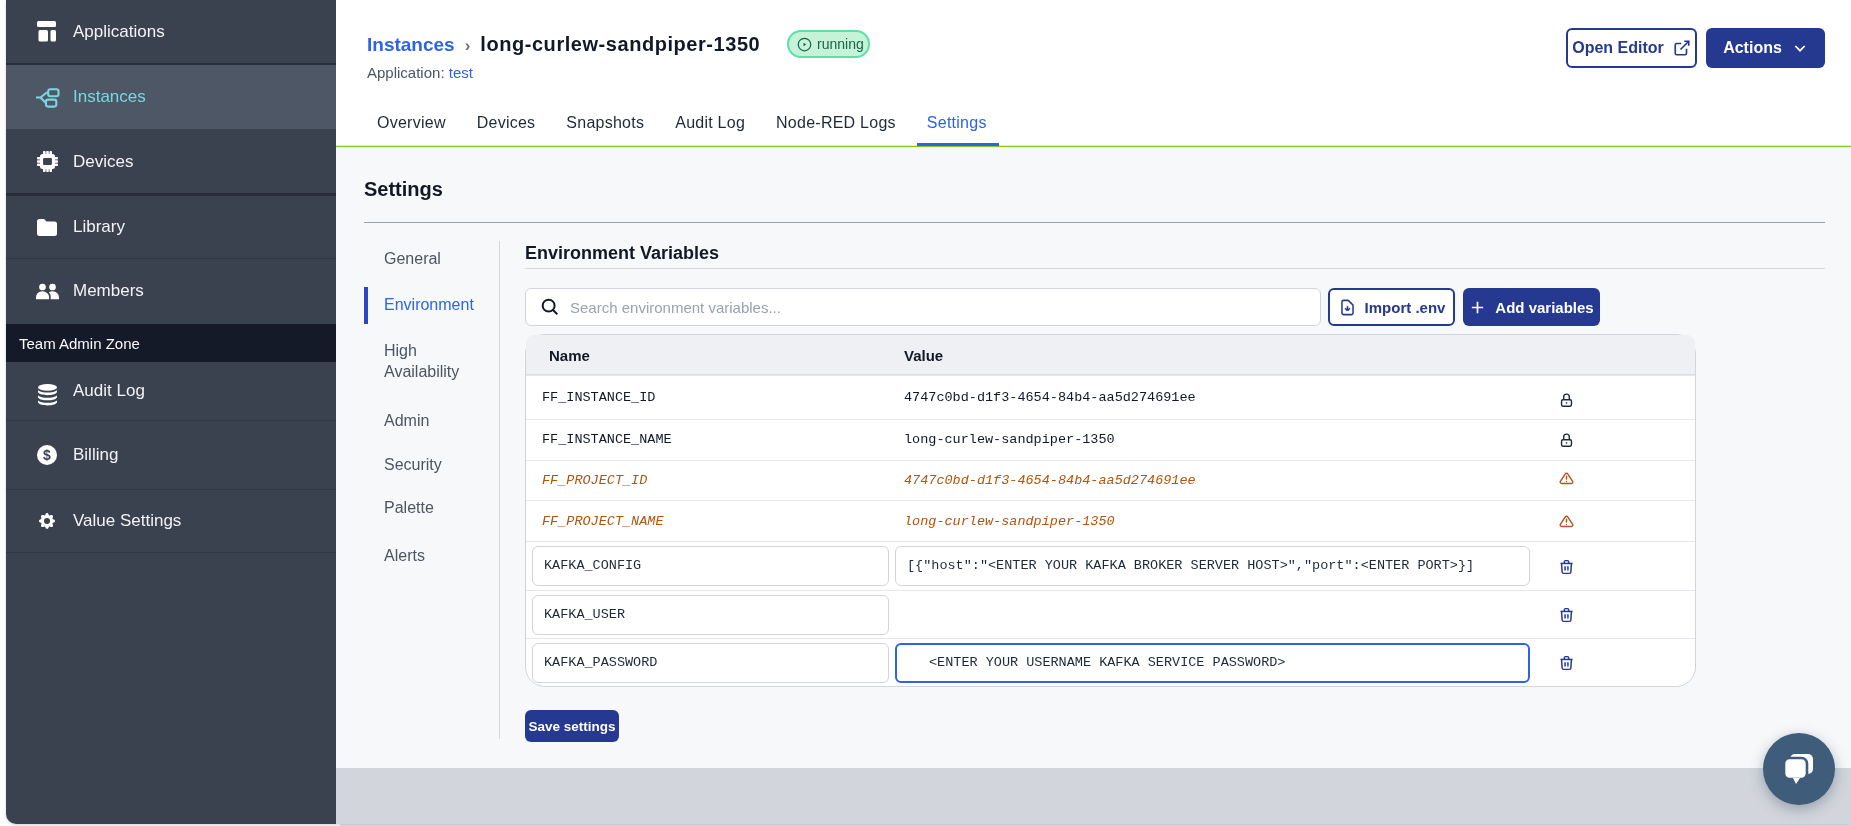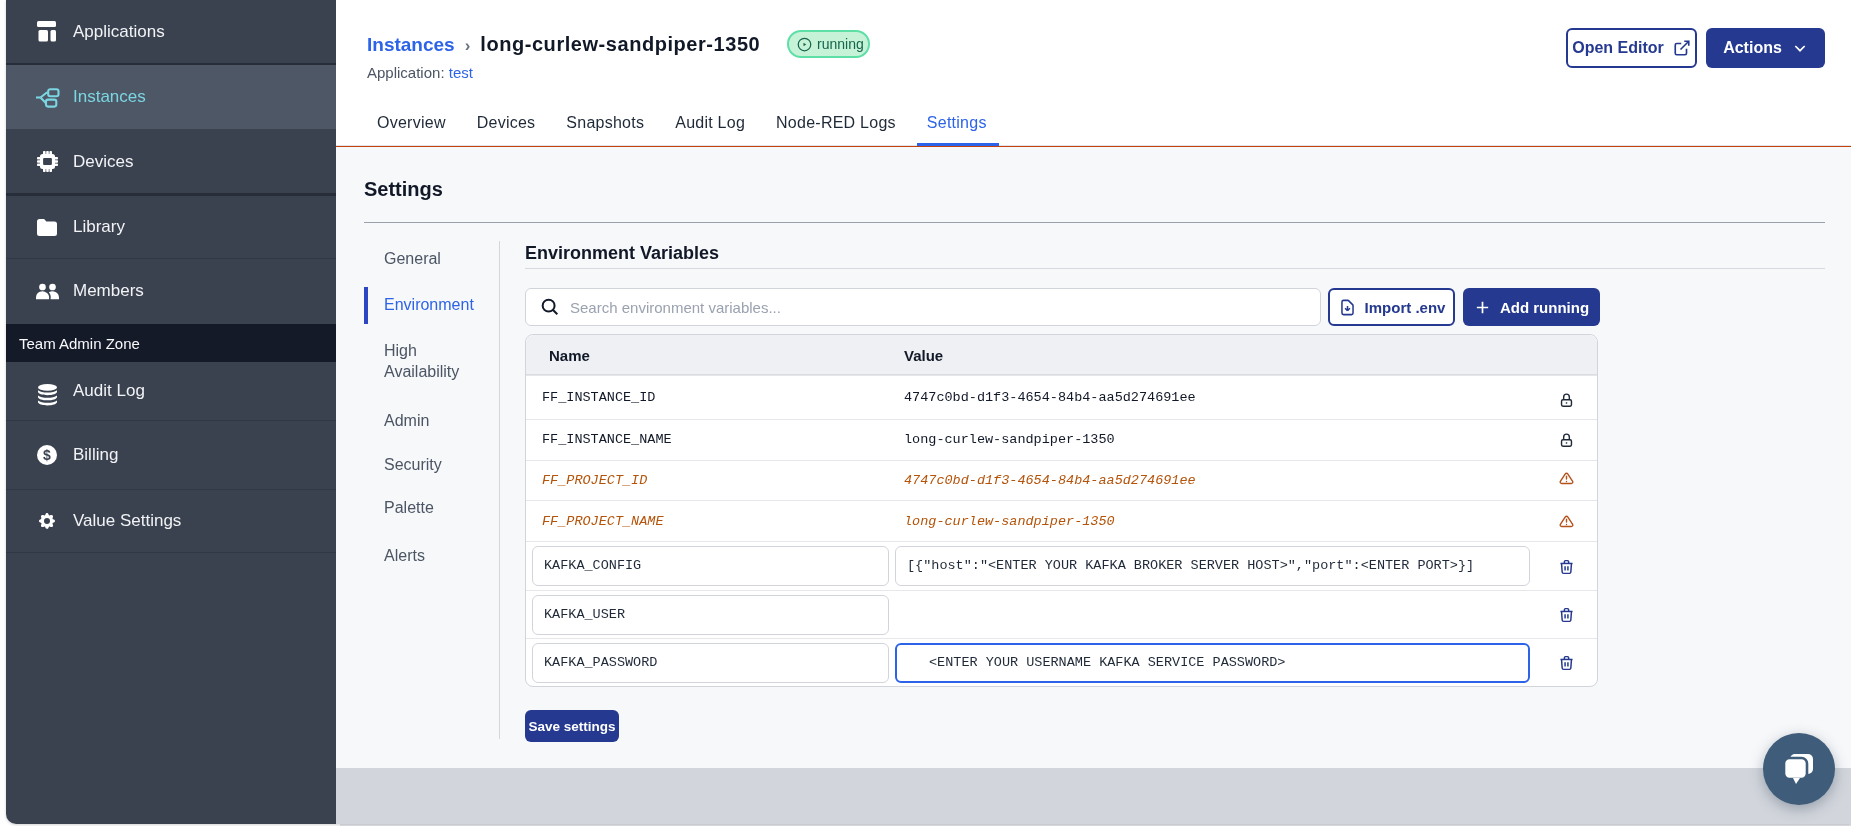--- a/index.html
+++ b/index.html
@@ -11,21 +11,21 @@
 .sitem { position:absolute; left:0; width:330px; display:flex; align-items:center; }
 .sitem .txt { color:#f2f3f5; font-size:17px; margin-left:67px; }
 .sitem .ic { position:absolute; left:25px; width:32px; display:flex; justify-content:center; }
 .sitem.active { background:#4d5766; }
 .sitem.active .txt { color:#7cd6e2; }
 .sdiv { position:absolute; left:0; width:330px; height:2px; background:#272d39; }
 .band { position:absolute; left:0; top:324px; width:352px; height:38px; background:#141a28; display:flex; align-items:center; }
 .band span { color:#f9fafb; font-size:15px; margin-left:13px; }
 
 
-.main { position:absolute; left:330px; top:0; width:1515px; height:824px; background:#c2410c; }
+.main { position:absolute; left:330px; top:0; width:1515px; height:824px; background:#84cc16; }
 .hdr { position:absolute; left:0; top:0; width:1515px; height:146px; background:#fff; border-bottom:1px solid #e2e4e9; }
 .crumb { position:absolute; left:31px; top:33px; font-size:19px; font-weight:bold; color:#111827; white-space:nowrap; }
 .crumb .lnk { color:#2d63e8; }
 .crumb .sep { color:#6b7280; font-weight:600; font-size:17px; padding:0 10px; }
 .crumb .title { font-size:20px; letter-spacing:0.55px; }
 .pill { position:absolute; left:451px; top:30px; width:83px; height:28px; background:#c6f3d8; border:2px solid #5ddfa6; border-radius:14px; display:flex; align-items:center; color:#15654a; font-size:14px; }
 .pill svg { margin:0 5px 0 8px; }
 .appline { position:absolute; left:31px; top:64px; font-size:15px; color:#4b5563; }
 .appline a { color:#2d63e8; text-decoration:none; }
 .btn { display:flex; align-items:center; justify-content:center; border-radius:6px; font-weight:bold; }
@@ -54,21 +54,21 @@
 .hr2 { position:absolute; left:0; top:121px; width:1300px; height:1px; background:#d6d9de; }
 .search { position:absolute; left:0; top:141px; width:796px; height:38px; background:#fff; border:1px solid #d1d5db; border-radius:6px; display:flex; align-items:center; }
 .search .ph { color:#9aa2af; font-size:15px; margin-left:9px; }
 .search svg { margin-left:13px; }
 .btn-import { position:absolute; left:803px; top:141px; width:127px; height:38px; background:#fff; border:2px solid #24398f; color:#24398f; font-size:15px; }
 .btn-import svg { margin-right:8px; }
 .btn-add { position:absolute; left:938px; top:141px; width:137px; height:38px; background:#24398f; color:#fff; font-size:15px; }
 .btn-add svg { margin-right:9px; }
 
 
-.tbl { position:absolute; left:0; top:187px; width:1073px; background:#fff; border:1px solid #d1d5db; border-radius:8px; }
+.tbl { position:absolute; left:0; top:187px; width:1171px; background:#fff; border:1px solid #d1d5db; border-radius:20px; }
 .thead { height:40px; background:#eef0f3; border-bottom:1px solid #d9dce1; border-radius:8px 8px 0 0; position:relative; }
 .thead .c1 { position:absolute; left:23px; top:12px; font-size:15px; font-weight:bold; color:#111827; }
 .thead .c2 { position:absolute; left:378px; top:12px; font-size:15px; font-weight:bold; color:#111827; }
 .trow { position:relative; border-top:1px solid #e5e7eb; font-family:"Liberation Mono", monospace; font-size:13.5px; color:#111827; }
 .trow:first-child { border-top:none; }
 .trow .n { position:absolute; left:16px; }
 .trow .v { position:absolute; left:378px; }
 .trow .icr { position:absolute; left:1032px; }
 .trow.warn .n, .trow.warn .v { color:#b45309; font-style:italic; }
 .inp { position:absolute; background:#fff; border:1px solid #d1d5db; border-radius:6px; height:40px; line-height:38px; font-family:"Liberation Mono", monospace; font-size:13.5px; color:#1f2937; padding-left:11px; white-space:nowrap; overflow:hidden; }
@@ -251,21 +251,21 @@
           <svg width="19" height="19" viewBox="0 0 24 24" fill="none" stroke="#24398f" stroke-width="1.9">
               <path d="M12 10v6m0 0l-3-3m3 3l3-3"></path>
               <path d="M17 21H7a2 2 0 01-2-2V5a2 2 0 012-2h5.586a1 1 0 01.707.293l5.414 5.414a1 1 0 01.293.707V19a2 2 0 01-2 2z"></path>
             </svg>
           <span>Import .env</span>
         </div>
         <div class="btn btn-add">
           <svg width="17" height="17" viewBox="0 0 24 24" fill="none" stroke="#fff" stroke-width="2.4">
               <path d="M12 4v16M4 12h16"></path>
             </svg>
-          <span>Add running</span>
+          <span>Add variables</span>
         </div>
 
         <div class="tbl">
           <div class="thead">
               <span class="c1">Name</span>
               <span class="c2">Value</span>
             </div>
           <div class="trow" style="height:44px;">
               <span class="n" style="top:14px;">FF_INSTANCE_ID</span>
               <span class="v" style="top:14px;">4747c0bd-d1f3-4654-84b4-aa5d274691ee</span>

